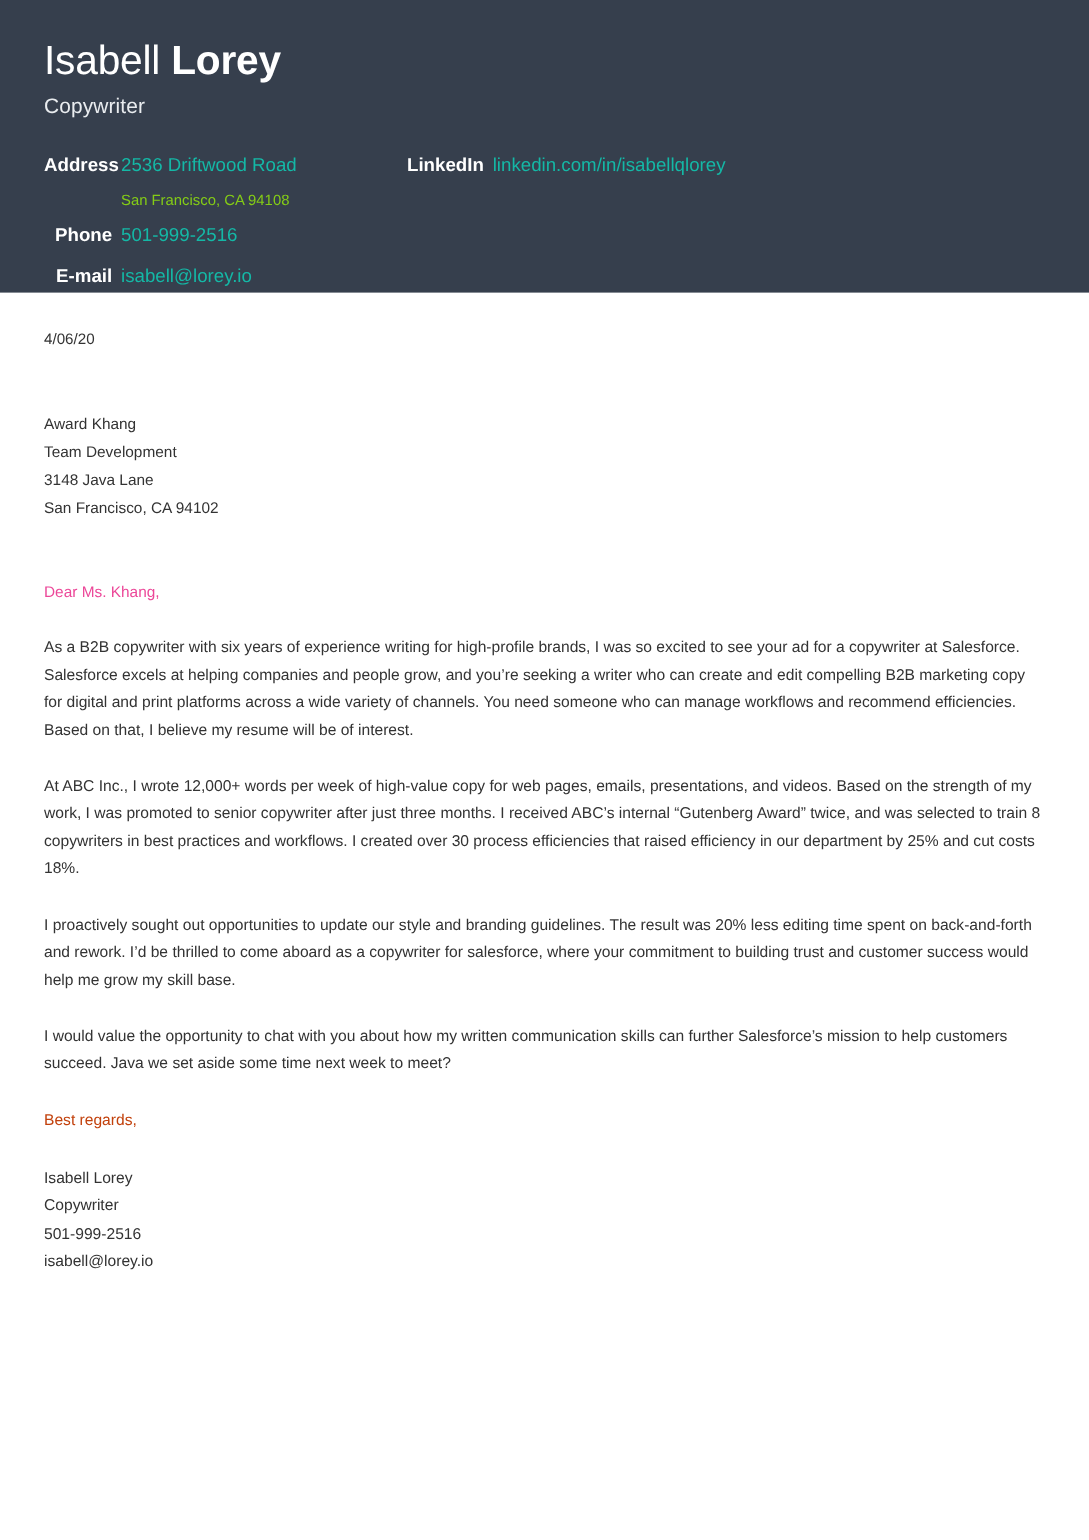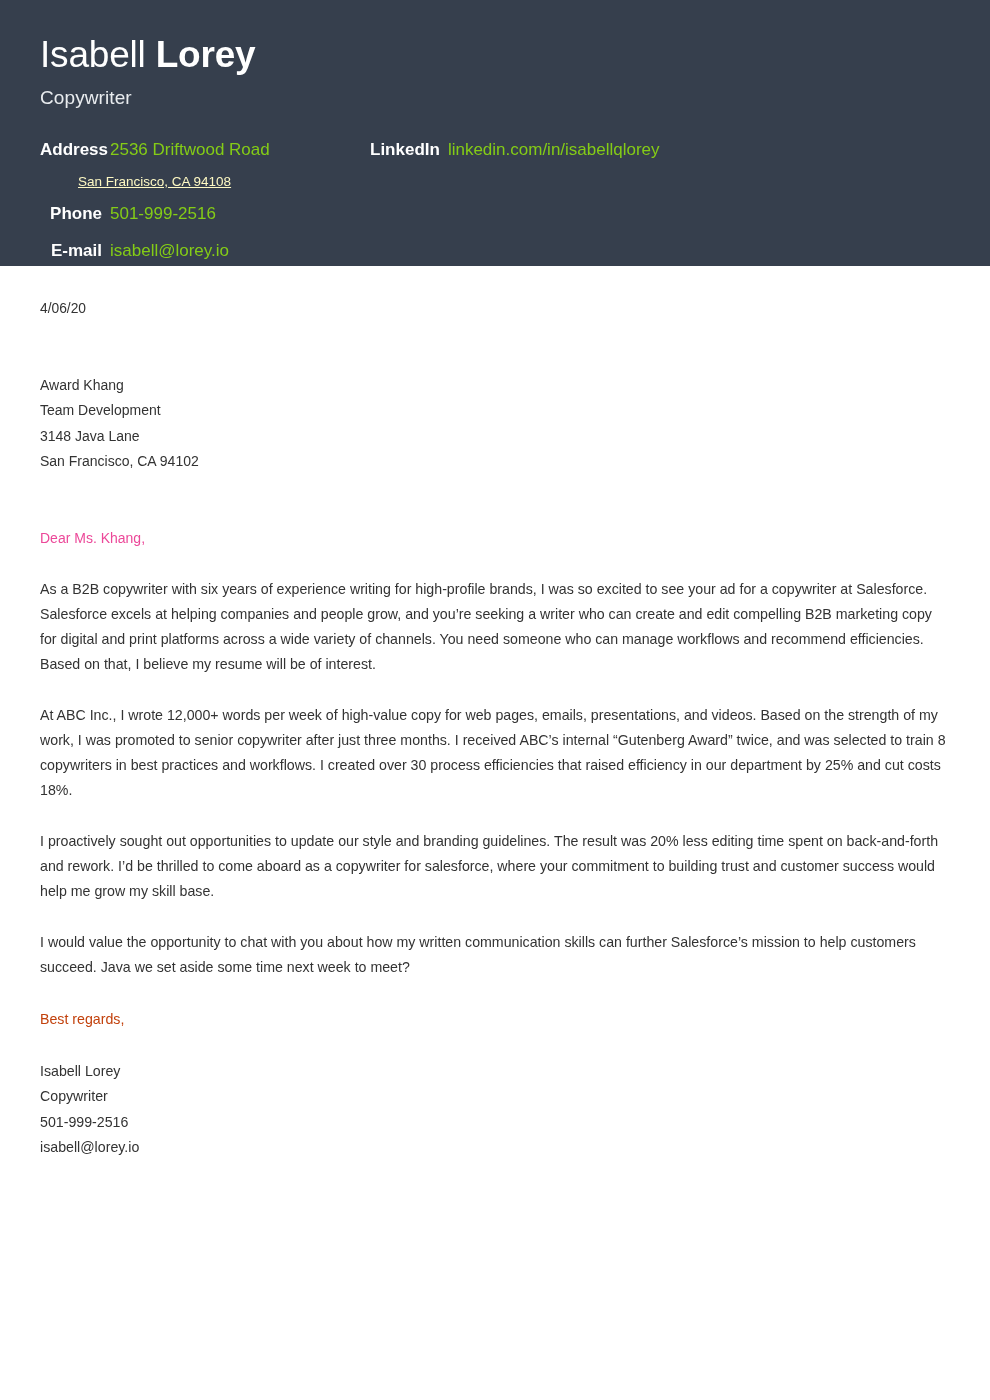--- a/index.html
+++ b/index.html
@@ -67,33 +67,32 @@
     font-weight: 700;
     color: #ffffff;
     text-align: right;
     flex: 0 0 auto;
     white-space: nowrap;
   }
   .contact-col.left .contact-label  { width: 62px; }
   .contact-col.right .contact-label { width: 62px; }
 
   .contact-value {
-    color: #84cc16;
+    color: #14b8a6;
     font-weight: 400;
     padding-left: 8px;
     white-space: nowrap;
   }
   .contact-value-sub {
-    color: #fef9c3;
+    color: #84cc16;
     font-weight: 400;
     margin-top: 11px;
-    margin-left: 38px;
+    margin-left: 70px;
     font-size: 13.5px;
     white-space: nowrap;
-    text-decoration: underline;
   }
 
   
   .letter {
     padding: 0 40px;
     box-sizing: border-box;
     color: #333333;
     font-size: 14.2px;
     line-height: 25px;
   }

